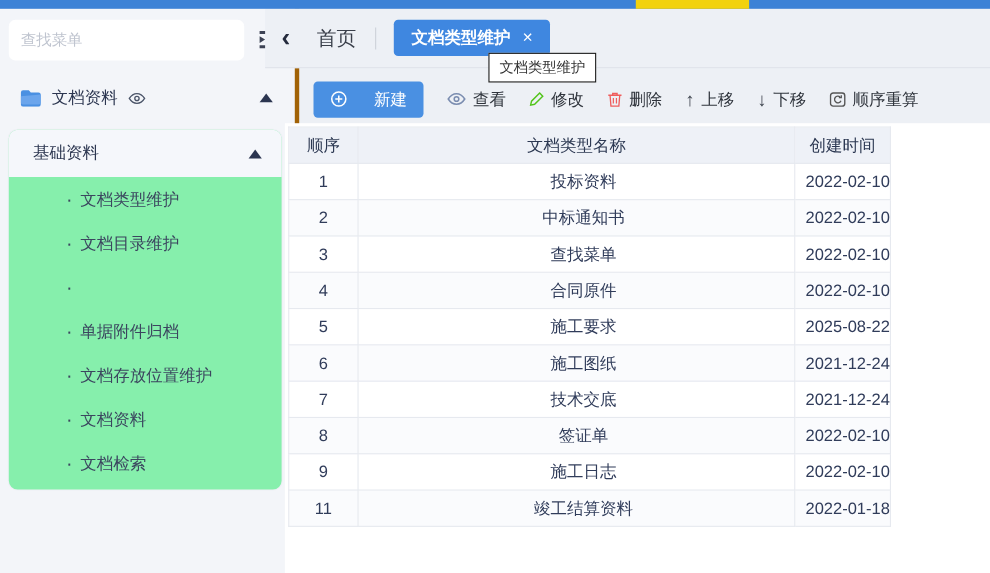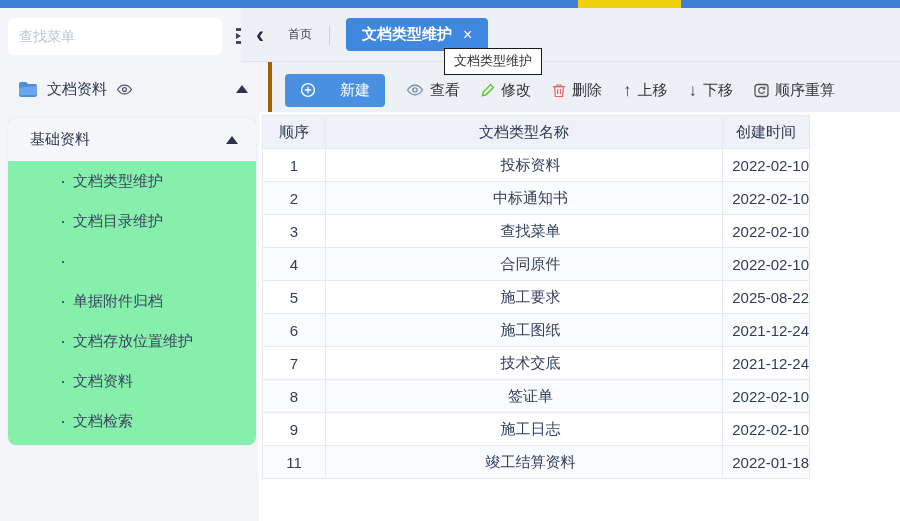--- a/index.html
+++ b/index.html
@@ -30,21 +30,21 @@
   .group-row .grow { flex:1; }
   .menu-item { height:40px; display:flex; align-items:center; gap:7px; padding-left:52px; font-size:15px; color:#3b465f; cursor:pointer; }
   .bullet { font-size:18px; line-height:1; color:#3b465f; }
 
   
   .main { position:absolute; left:241px; top:8px; right:0; bottom:0; }
   .white-panel { position:absolute; left:18px; top:104px; right:0; bottom:0; background:#fff; }
 
   .tabbar { position:relative; height:54px; display:flex; align-items:center; padding-left:15px; background:#edf0f5; border-bottom:1px solid #dfe3ea; z-index:2; }
   .back-chevron { font-size:24px; font-weight:bold; color:#252b3d; margin-right:24px; line-height:1; cursor:pointer; }
-  .home-link { font-size:12px; color:#3a3f4a; margin-right:17px; cursor:pointer; }
+  .home-link { font-size:18px; color:#3a3f4a; margin-right:17px; cursor:pointer; }
   .tab-vdiv { width:1px; height:20px; background:#ccd1d9; margin-right:16px; }
   .tab-active { display:flex; align-items:center; gap:11px; height:33px; padding:0 16px; border-radius:4px; background:var(--accent-blue,#3f87e0); color:#fff; font-size:15px; font-weight:600; cursor:pointer; }
   .tab-close { font-size:16px; font-weight:400; line-height:1; cursor:pointer; }
 
   .tooltip { position:absolute; left:203px; top:40px; z-index:9; background:#fff; border:1px solid #1a1a1a; padding:3px 9px 4px; font-size:13px; color:#333; white-space:nowrap; }
 
   .toolbar { position:absolute; left:44px; top:65px; height:34px; display:flex; align-items:center; gap:21px; z-index:3; }
   .btn-new { display:flex; align-items:center; gap:24px; height:33px; padding:0 15px; border-radius:4px; background:#4a90e2; color:#fff; font-size:15px; border:none; font-family:inherit; cursor:pointer; }
   .tool { display:flex; align-items:center; gap:6px; font-size:15px; color:#2f343c; cursor:pointer; background:none; border:none; font-family:inherit;text-align:center; }
   .arrow-glyph { font-size:17px; color:#3d434d; line-height:1; }

